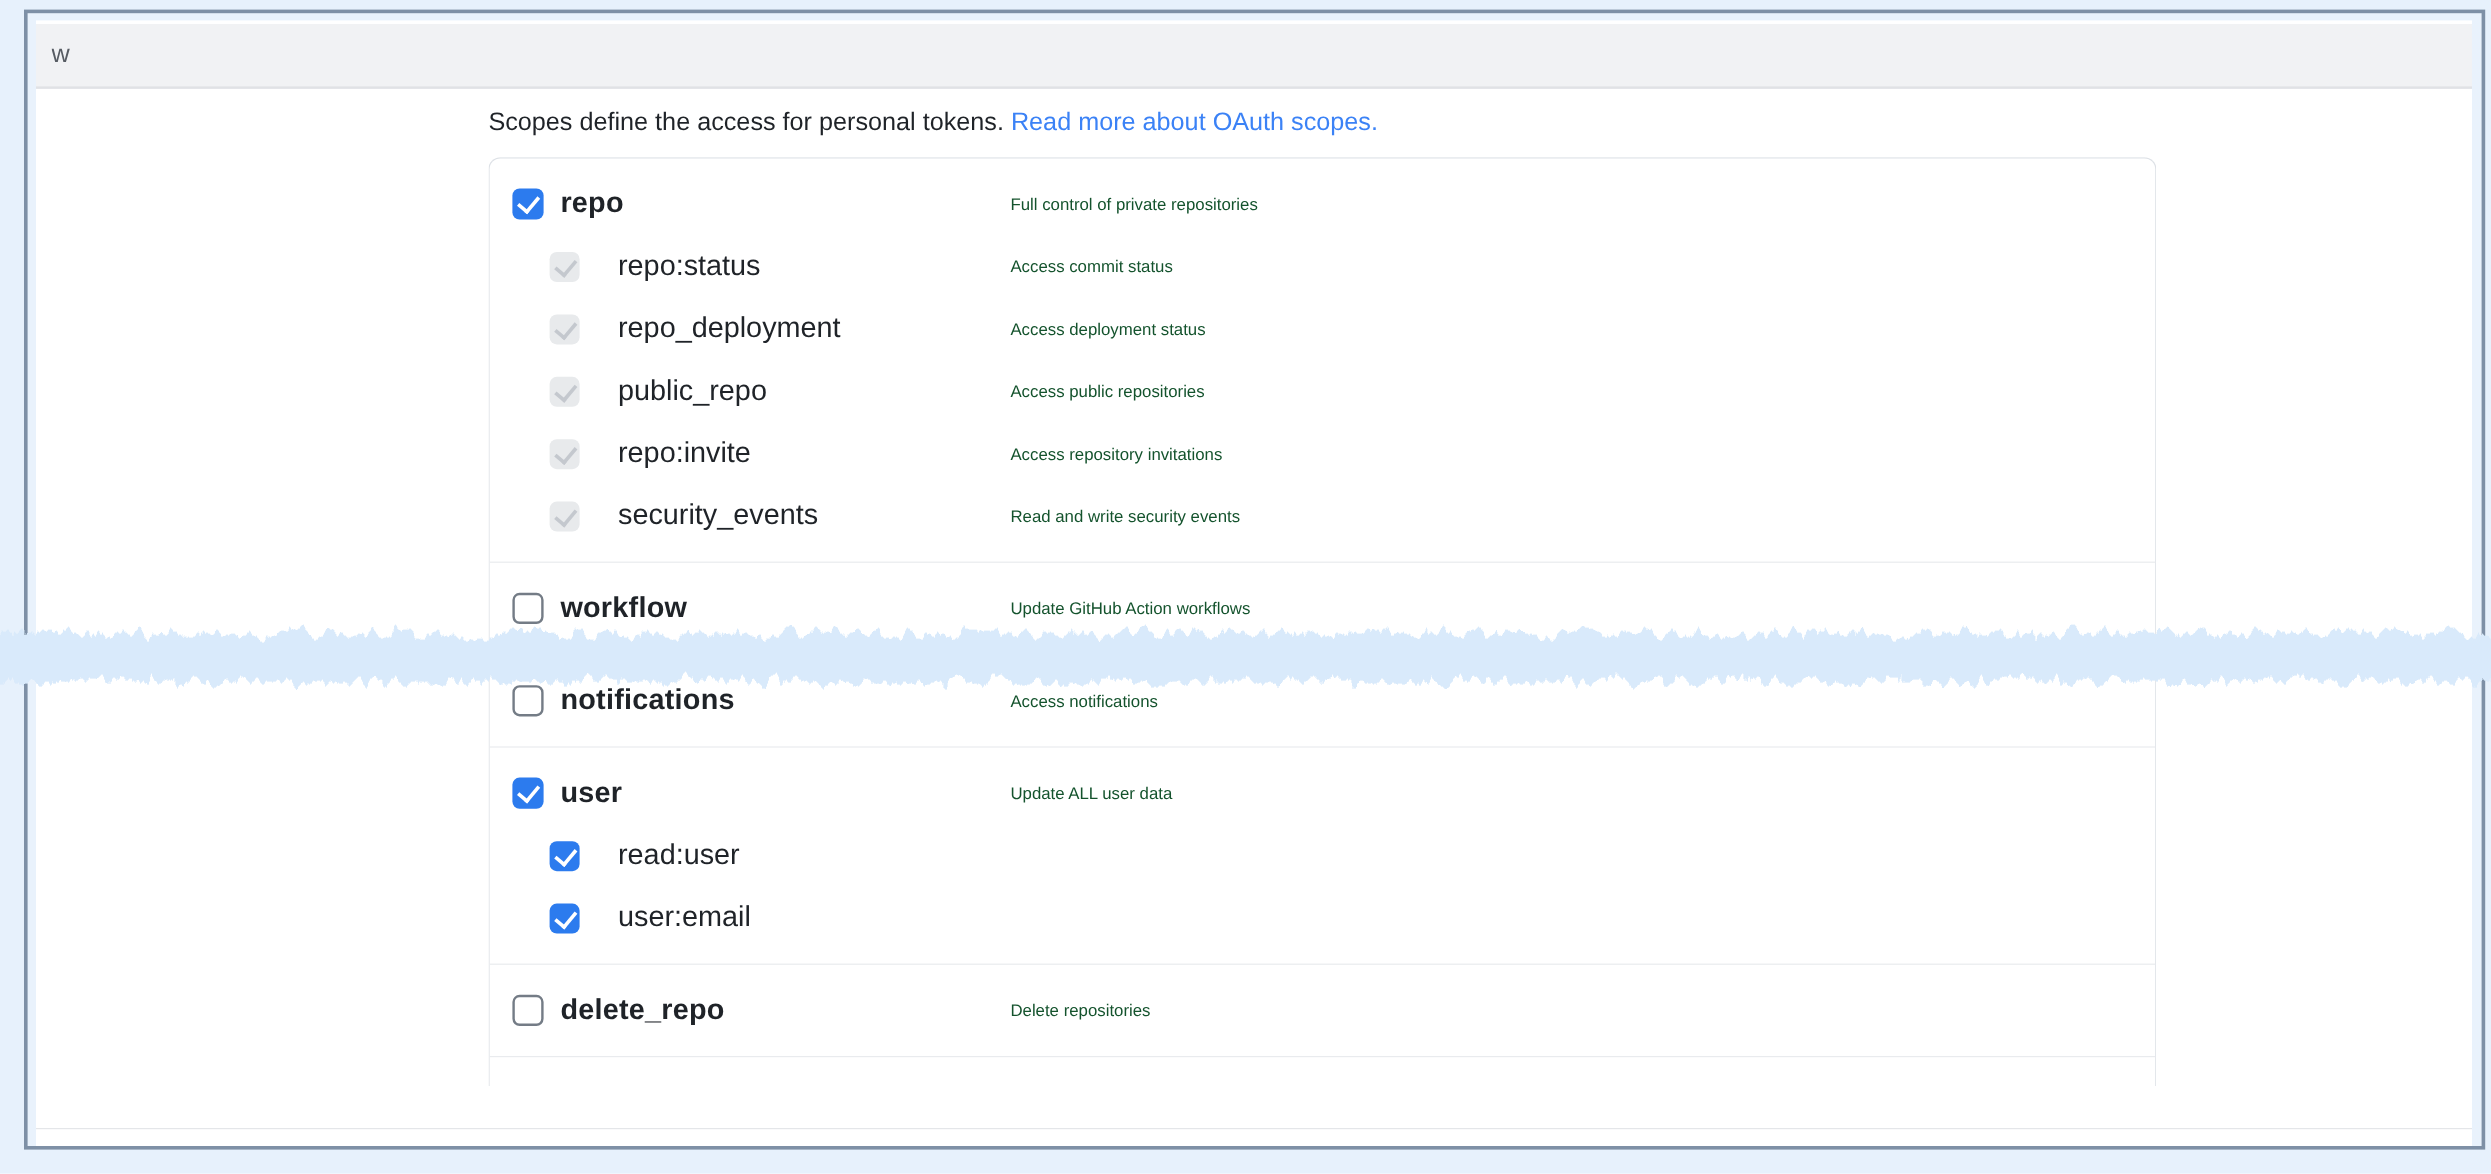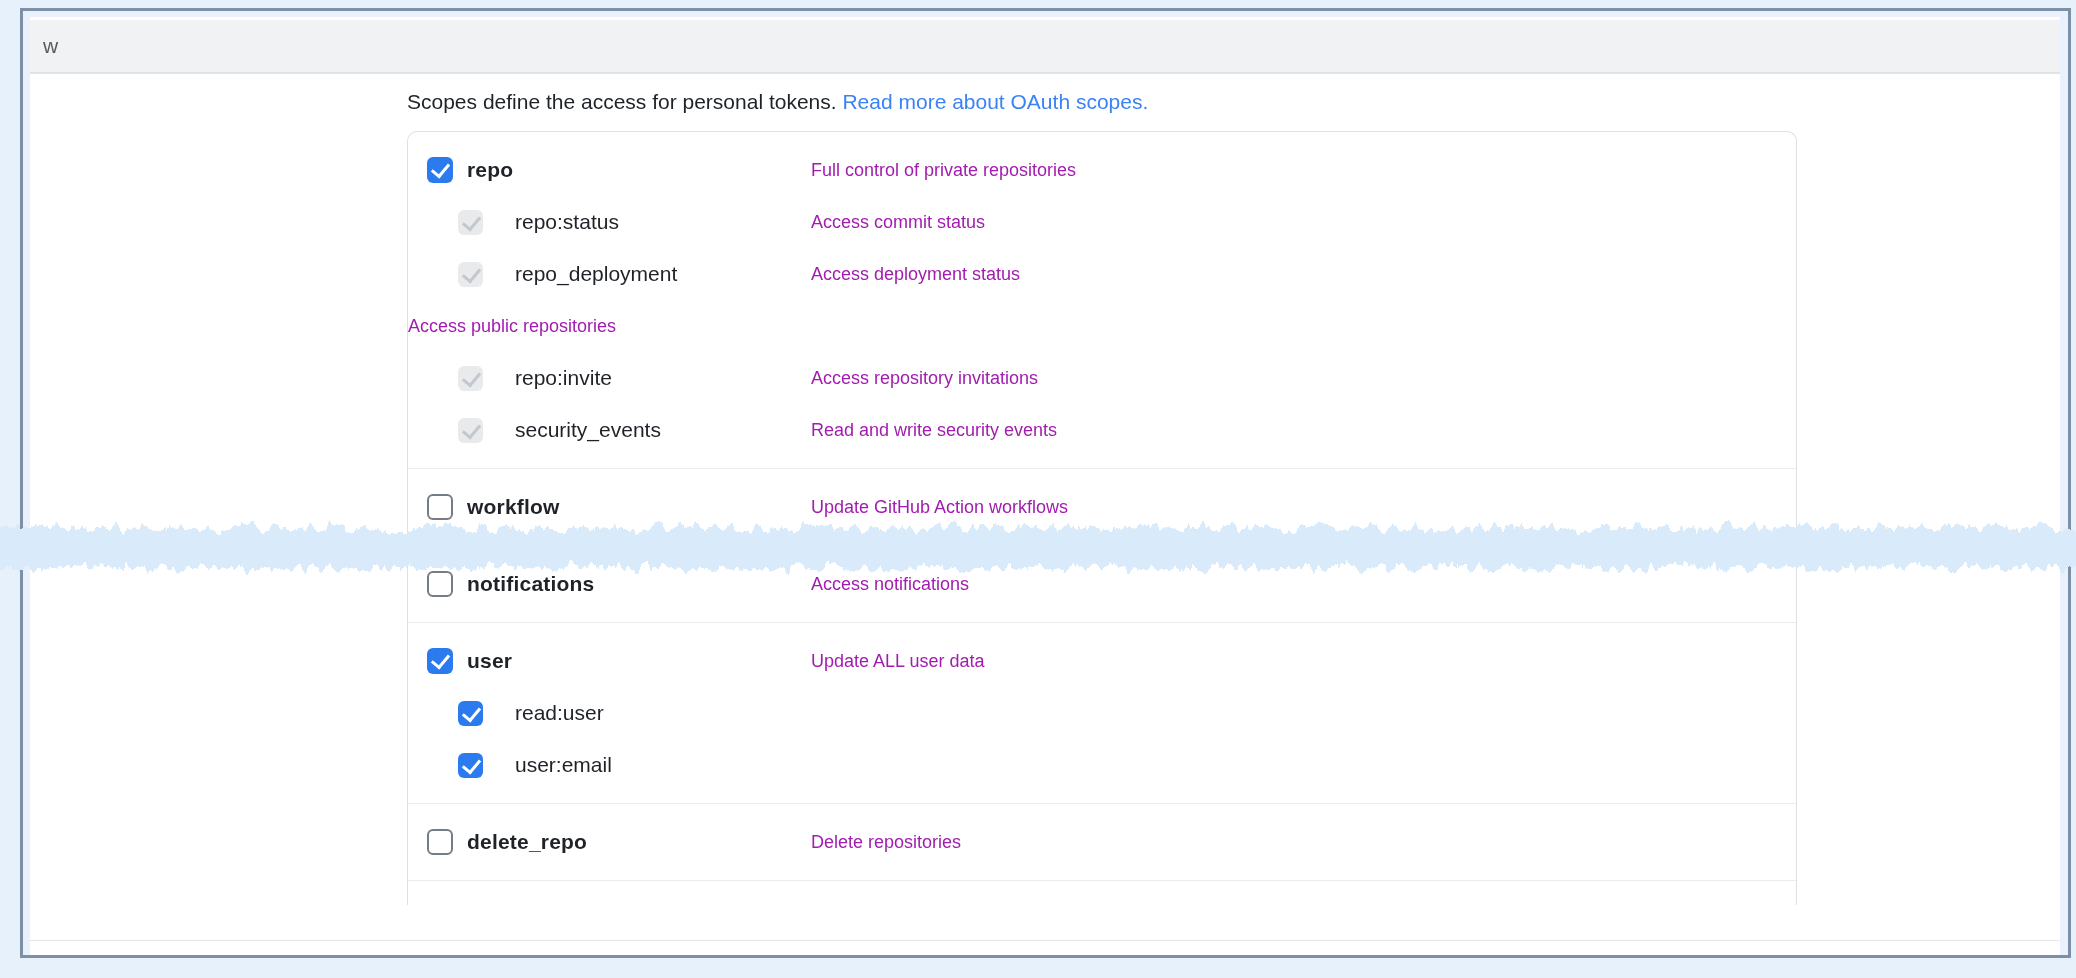--- a/index.html
+++ b/index.html
@@ -55,23 +55,23 @@
   .group + .group { border-top:1px solid #e9ebee; }
   .row {
     display:grid;
     grid-template-columns:403px 1fr;
     align-items:center;
     height:52px;
   }
   .label-cell { display:flex; align-items:center; }
   .row.top .label-cell { padding-left:19px; }
   .row.child .label-cell { padding-left:50px;gap:18px; }
-  .scope-name { margin-left:14px; font-size:21px; color:#1f2328; white-space:nowrap; }
+  .scope-name { margin-left:14px; font-size:24px; color:#1f2328; white-space:nowrap; }
   .row.top .scope-name { font-weight:bold; letter-spacing:.2px; }
-  .scope-desc { font-size:18px; color:#a21caf; white-space:nowrap; }
+  .scope-desc { font-size:14px; color:#14532d; white-space:nowrap;margin-left:31px; }
   .checkbox {
     position:relative;
     width:26px; height:26px; flex:0 0 26px;
     border-radius:6px;
     background:#fff;
     border:2px solid #747c86;
     cursor:pointer;
   }
   .row.child .checkbox { width:25px; height:25px; flex-basis:25px; }
   .checkbox.checked { background:#2c7bee; border:none; }
@@ -123,20 +123,24 @@
               <span class="scope-desc">Access commit status</span>
             </div>
             <div class="row child">
               <div class="label-cell">
                 <span class="checkbox checked disabled"></span>
                 <span class="scope-name">repo_deployment</span>
               </div>
               <span class="scope-desc">Access deployment status</span>
             </div>
             <div class="row child">
+              <div class="label-cell">
+                <span class="checkbox checked disabled"></span>
+                <span class="scope-name">public_repo</span>
+              </div>
               <span class="scope-desc">Access public repositories</span>
             </div>
             <div class="row child">
               <div class="label-cell">
                 <span class="checkbox checked disabled"></span>
                 <span class="scope-name">repo:invite</span>
               </div>
               <span class="scope-desc">Access repository invitations</span>
             </div>
             <div class="row child">

